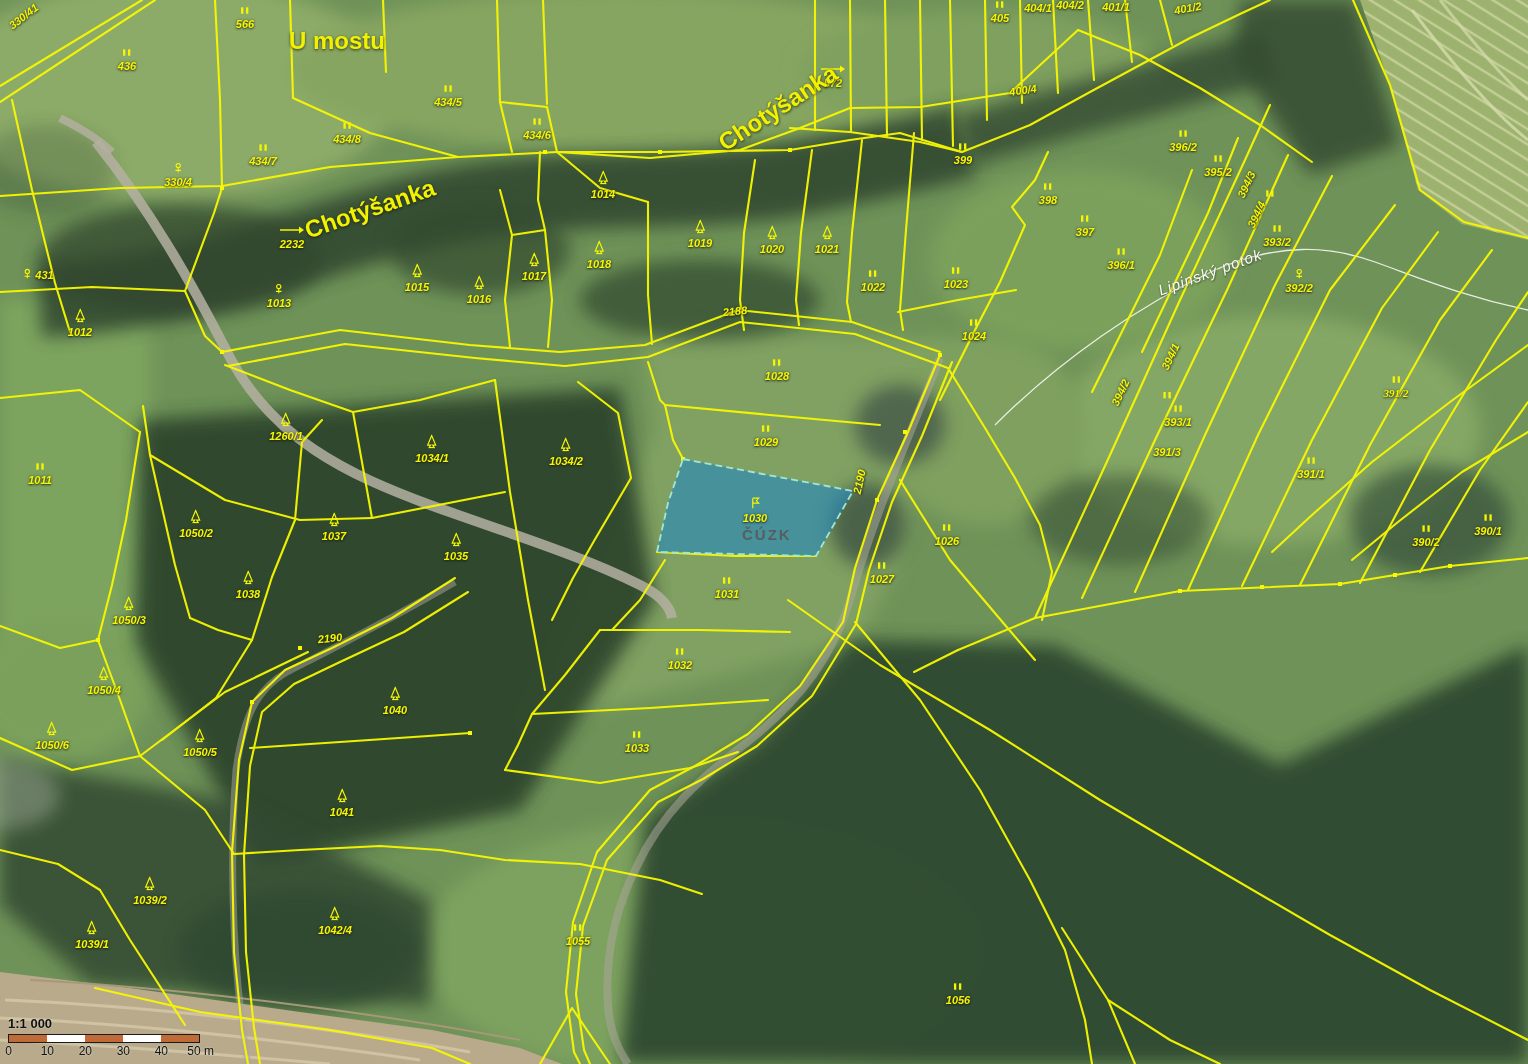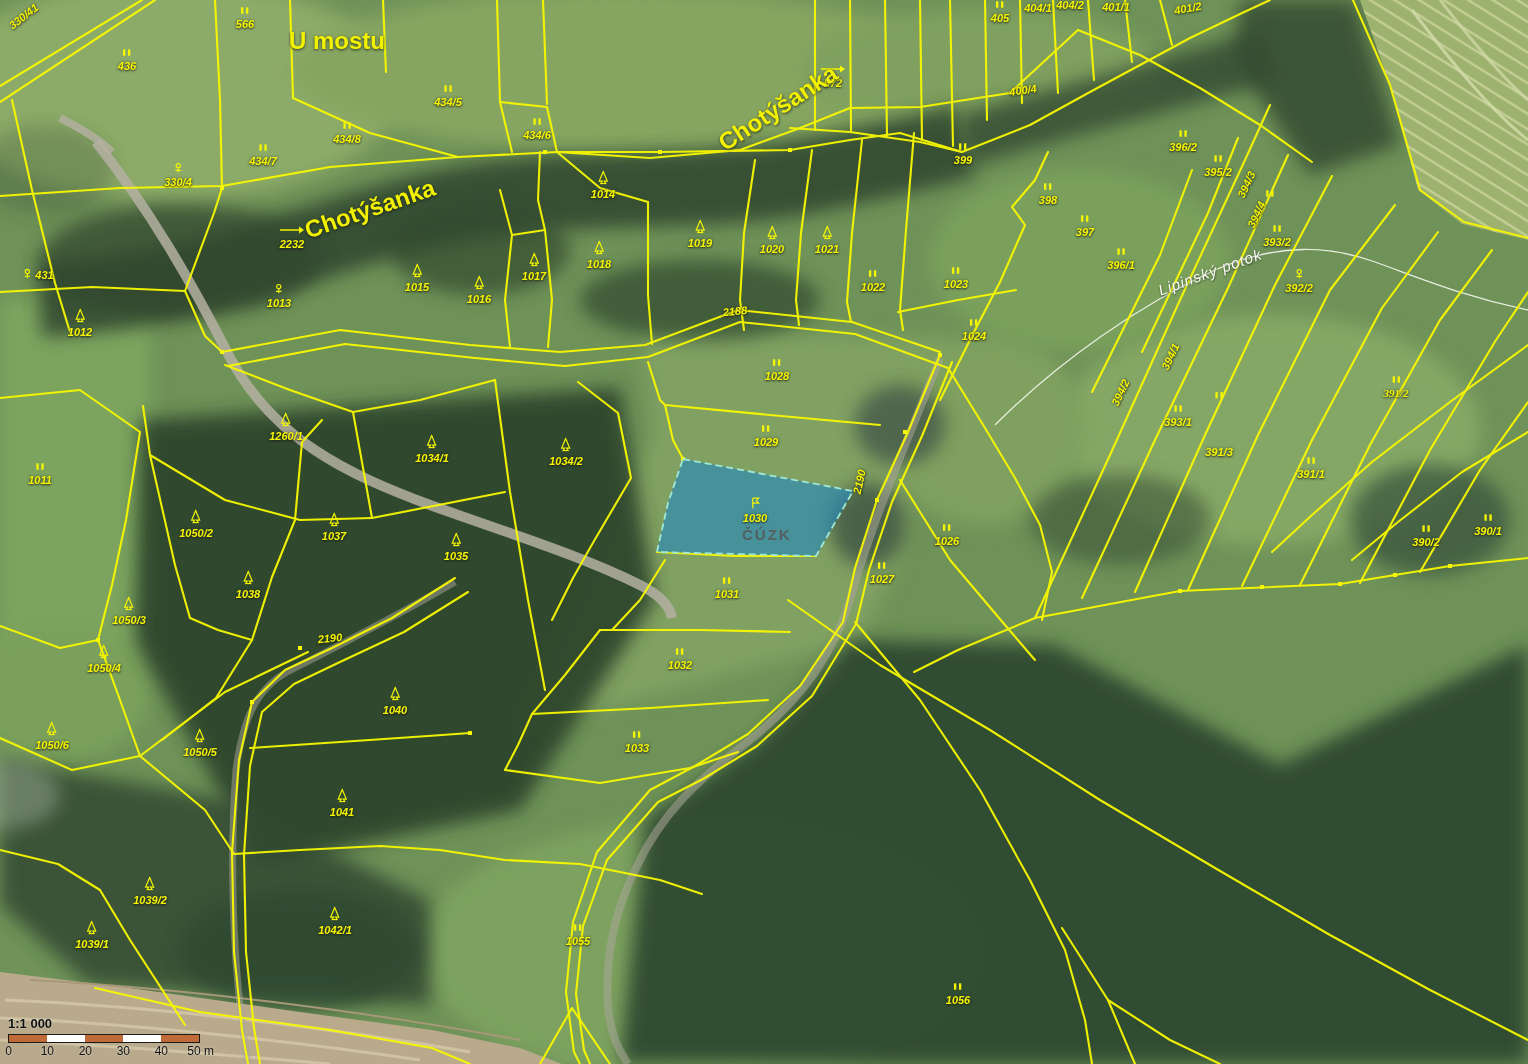--- a/index.html
+++ b/index.html
@@ -504,21 +504,21 @@
       <div class="plabel" style="left: 1121px; top: 394px; transform: translate(-50%, -60%) rotate(-65deg);">
         <span>394/2</span>
       </div>
       <div class="plabel" style="left: 1178px; top: 418px; transform: translate(-50%, -60%);">
         <span class="ic"><svg width="10" height="8" viewBox="0 0 10 8">
             <rect x="1.2" y="0.8" width="2.3" height="6.4" fill="#f6f600"></rect>
             <rect x="6.2" y="0.8" width="2.3" height="6.4" fill="#f6f600"></rect>
           </svg></span>
         <span>393/1</span>
       </div>
-      <div class="plabel" style="left: 1219px; top: 431px; transform: translate(-50%, -60%); gap: 44px;">
+      <div class="plabel" style="left: 1167px; top: 431px; transform: translate(-50%, -60%); gap: 44px;">
         <span class="ic"><svg width="10" height="8" viewBox="0 0 10 8">
             <rect x="1.2" y="0.8" width="2.3" height="6.4" fill="#f6f600"></rect>
             <rect x="6.2" y="0.8" width="2.3" height="6.4" fill="#f6f600"></rect>
           </svg></span>
         <span>391/3</span>
       </div>
       <div class="plabel" style="left: 1311px; top: 470px; transform: translate(-50%, -60%);">
         <span class="ic"><svg width="10" height="8" viewBox="0 0 10 8">
             <rect x="1.2" y="0.8" width="2.3" height="6.4" fill="#f6f600"></rect>
             <rect x="6.2" y="0.8" width="2.3" height="6.4" fill="#f6f600"></rect>
@@ -625,21 +625,21 @@
       <div class="plabel" style="left: 860px; top: 483px; transform: translate(-50%, -60%) rotate(-78deg);">
         <span>2190</span>
       </div>
       <div class="plabel" style="left: 727px; top: 590px; transform: translate(-50%, -60%);">
         <span class="ic"><svg width="10" height="8" viewBox="0 0 10 8">
             <rect x="1.2" y="0.8" width="2.3" height="6.4" fill="#f6f600"></rect>
             <rect x="6.2" y="0.8" width="2.3" height="6.4" fill="#f6f600"></rect>
           </svg></span>
         <span>1031</span>
       </div>
-      <div class="plabel" style="left: 104px; top: 662px; transform: translate(-50%, -60%);">
+      <div class="plabel" style="left: 104px; top: 684px; transform: translate(-50%, -60%);">
         <span class="ic"><svg width="13" height="14" viewBox="0 0 13 14">
             <path d="M6.5 1 L2.5 10.5 H5.5 L4 13 H9 L7.5 10.5 H10.5 Z" fill="none" stroke="#f6f600" stroke-width="1.2"></path>
           </svg></span>
         <span>1050/4</span>
       </div>
       <div class="plabel" style="left: 52px; top: 739px; transform: translate(-50%, -60%);">
         <span class="ic"><svg width="13" height="14" viewBox="0 0 13 14">
             <path d="M6.5 1 L2.5 10.5 H5.5 L4 13 H9 L7.5 10.5 H10.5 Z" fill="none" stroke="#f6f600" stroke-width="1.2"></path>
           </svg></span>
         <span>1050/6</span>
@@ -688,21 +688,21 @@
       <div class="plabel" style="left: 92px; top: 938px; transform: translate(-50%, -60%);">
         <span class="ic"><svg width="13" height="14" viewBox="0 0 13 14">
             <path d="M6.5 1 L2.5 10.5 H5.5 L4 13 H9 L7.5 10.5 H10.5 Z" fill="none" stroke="#f6f600" stroke-width="1.2"></path>
           </svg></span>
         <span>1039/1</span>
       </div>
       <div class="plabel" style="left: 335px; top: 924px; transform: translate(-50%, -60%);">
         <span class="ic"><svg width="13" height="14" viewBox="0 0 13 14">
             <path d="M6.5 1 L2.5 10.5 H5.5 L4 13 H9 L7.5 10.5 H10.5 Z" fill="none" stroke="#f6f600" stroke-width="1.2"></path>
           </svg></span>
-        <span>1042/1</span>
+        <span>1042/4</span>
       </div>
       <div class="plabel" style="left: 578px; top: 937px; transform: translate(-50%, -60%);">
         <span class="ic"><svg width="10" height="8" viewBox="0 0 10 8">
             <rect x="1.2" y="0.8" width="2.3" height="6.4" fill="#f6f600"></rect>
             <rect x="6.2" y="0.8" width="2.3" height="6.4" fill="#f6f600"></rect>
           </svg></span>
         <span>1055</span>
       </div>
       <div class="plabel" style="left: 958px; top: 996px; transform: translate(-50%, -60%);">
         <span class="ic"><svg width="10" height="8" viewBox="0 0 10 8">

